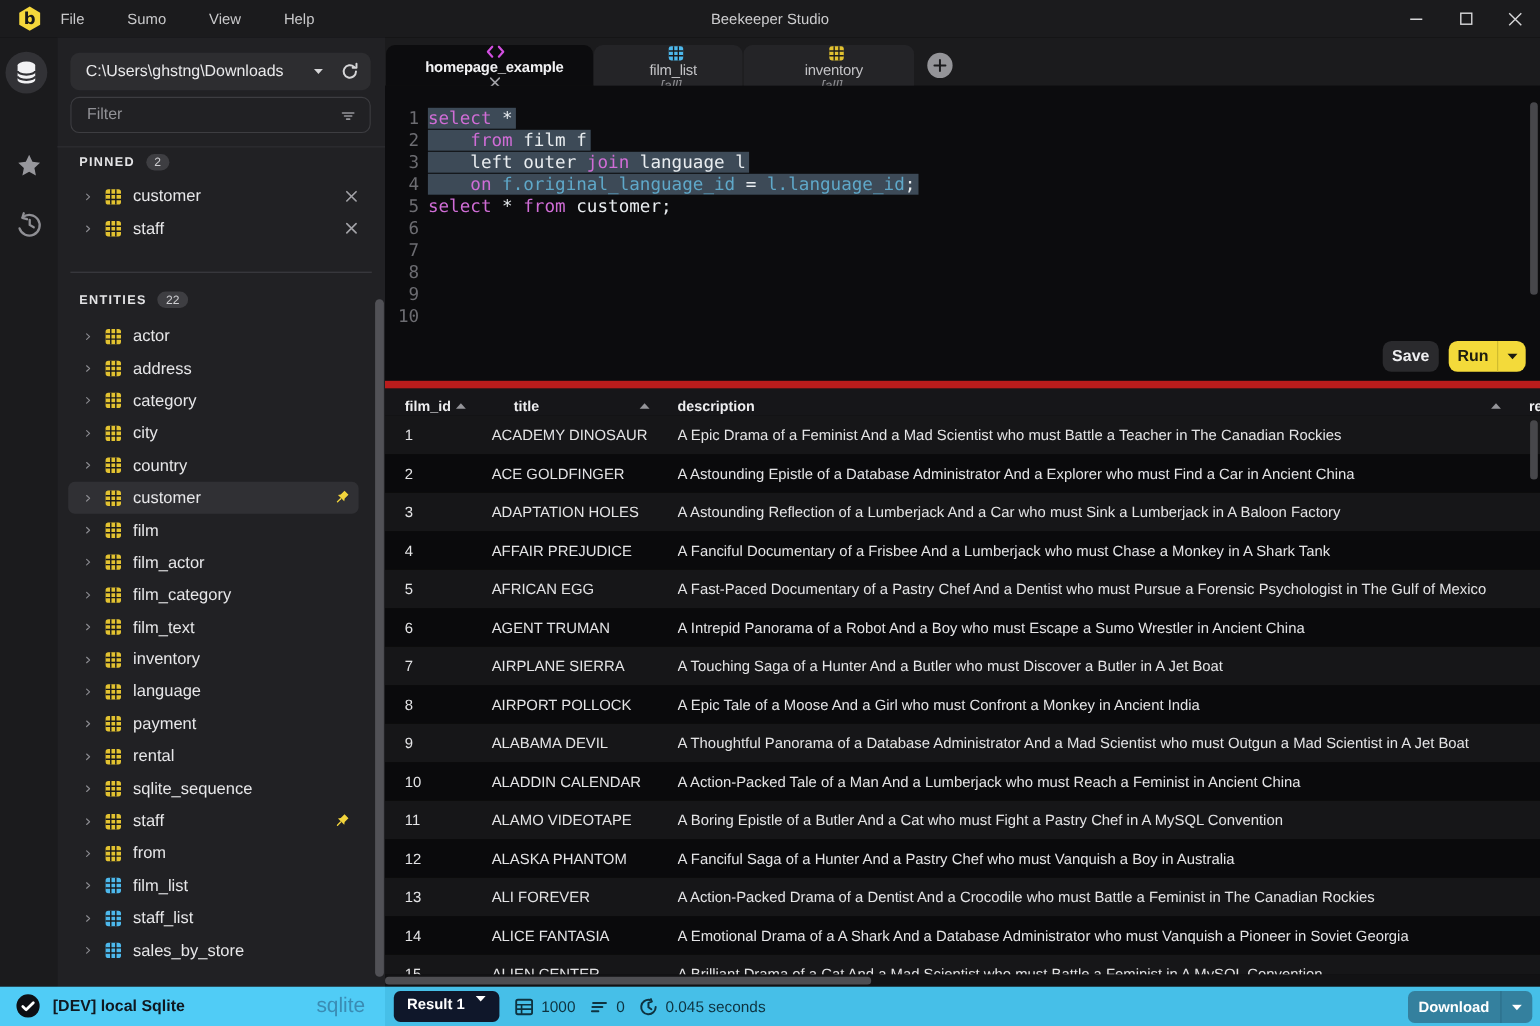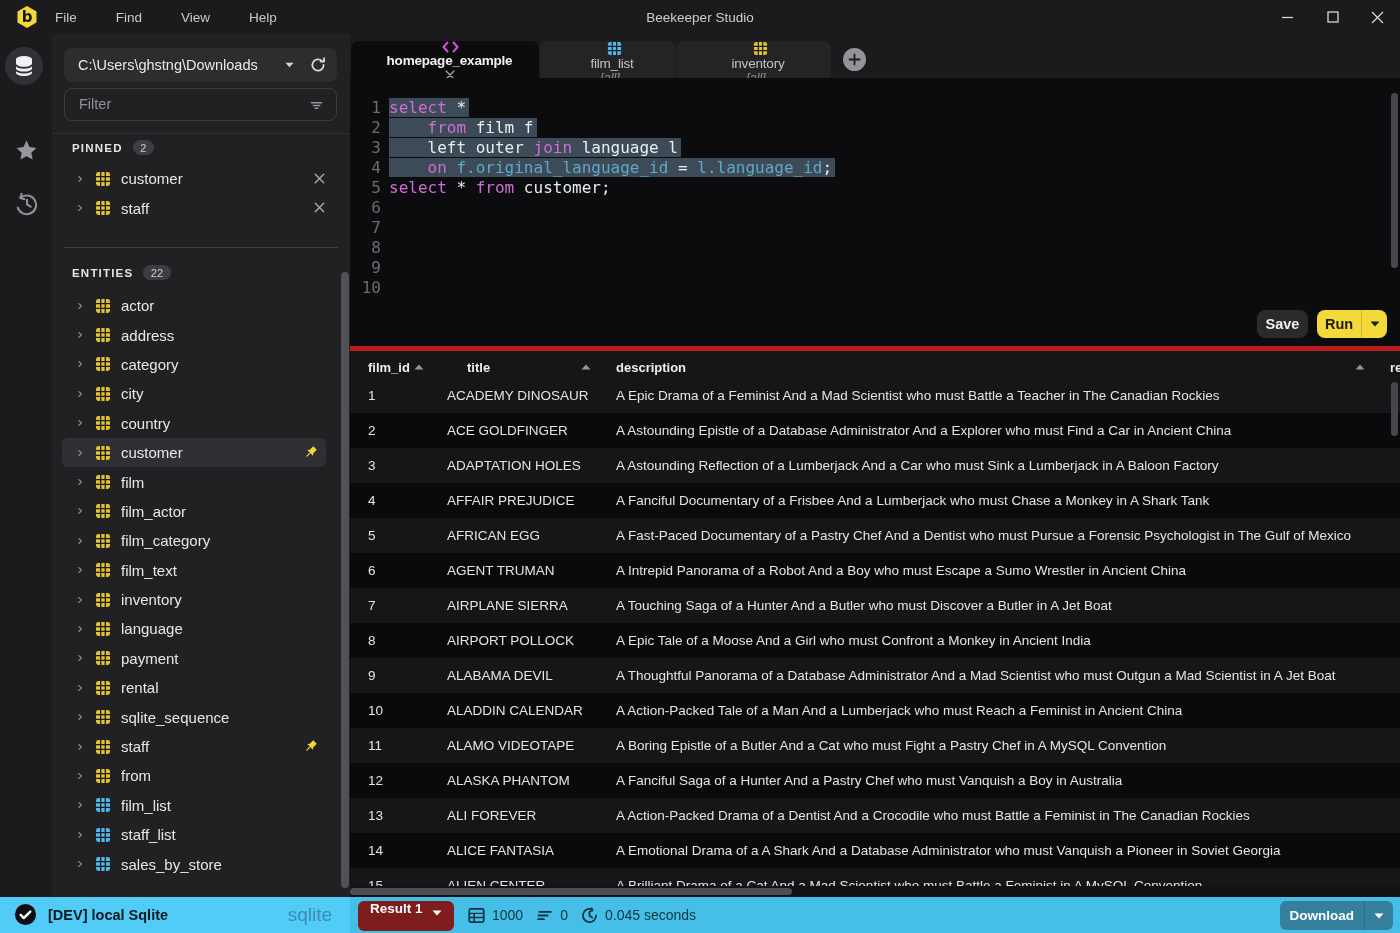--- a/index.html
+++ b/index.html
@@ -89,21 +89,21 @@
   .btn-save { width:51px; height:28px; background:#2a2a2d; border-radius:8px; color:#f0f0f2; font-size:14.5px;
     font-weight:bold; display:flex; align-items:center; justify-content:center; }
   .btn-run { width:70px; height:28px; background:#f3da3a; border-radius:8px; display:flex; align-items:center; color:#1c1c10; }
   .btn-run .run-label { width:44px; text-align:center; font-size:14.5px; font-weight:bold; }
   .btn-run .run-sep { width:1px; height:28px; background:#cdb82f; }
   .btn-run .run-caret { flex:1; display:flex; justify-content:center; }
   .ed-scroll { position:absolute; right:2px; top:15px; width:7px; height:175px; background:#47474b; border-radius:3.5px; }
 
   
   .results { position:absolute; left:0; top:312px; width:1050px; height:540px; overflow:hidden; }
-  .rt-head { position:absolute; left:0; top:0; width:1050px; height:32px; background:#161619; border-top:5px solid #b91c1c; }
+  .rt-head { position:absolute; left:0; top:0; width:1050px; height:32px; background:#161619; border-top:7px solid #b91c1c; }
   .rt-head .hc { position:absolute; top:0; height:32px; display:flex; align-items:center; color:#ededef;
     font-size:13px; font-weight:bold; }
   .rt-body { position:absolute; left:0; top:32px; width:1050px; }
   .rt-row { position:relative; height:35px; }
   .rt-row:nth-child(odd) { background:#161618; }
   .rt-row:nth-child(even) { background:#0a0a0c; }
   .rt-row .c { position:absolute; top:0; height:35px; display:flex; align-items:center; color:#e4e4e6; font-size:13.5px; white-space:nowrap; }
   .c-id { left:18px; width:70px; }
   .c-title { left:97px; width:160px; }
   .c-desc { left:266px; width:780px; overflow:hidden; }
@@ -116,22 +116,22 @@
   .rt-scroll { position:absolute; right:2px; top:348px; width:7px; height:54px; background:#47474b; border-radius:3.5px; }
 
   
   .statusbar { position:absolute; left:0; top:897px; width:1400px; height:36px; }
   .sb-left { position:absolute; left:0; top:0; width:350px; height:36px; background:#50ccf6; }
   .sb-check { position:absolute; left:14px; top:6px; width:23px; height:23px; }
   .sb-conn { position:absolute; left:48px; top:0; height:36px; display:flex; align-items:center; color:#101820;
     font-weight:bold; font-size:14.5px; }
   .sb-dialect { position:absolute; right:18px; top:0; height:36px; display:flex; align-items:center; color:#3a8cb4; font-size:19px; }
   .sb-right { position:absolute; left:350px; top:0; width:1050px; height:36px; background:#46bfe8; }
-  .sb-result { position:absolute; left:8px; top:4px; height:28px; background:#7f1d1d; border-radius:6px;
-    display:flex; align-items:flex-end; padding:15px 12px; gap:9px; color:#fff; font-size:13.5px; font-weight:bold; }
+  .sb-result { position:absolute; left:8px; top:4px; height:28px; background:#0f172a; border-radius:6px;
+    display:flex; align-items:flex-start; padding:4px 12px; gap:9px; color:#fff; font-size:13.5px; font-weight:bold; }
   .sb-stats { position:absolute; left:118px; top:0; height:36px; display:flex; align-items:center; gap:13px;
     color:#0e3340; font-size:14px; }
   .sb-stat { display:flex; align-items:center; gap:7px; }
 
   .sb-download { position:absolute; right:7px; top:4px; height:29px; background:#34809e; border-radius:6px;
     display:flex; align-items:center; color:#fff; }
   .sb-download .dl-label { padding:0 10px; font-size:13.5px; font-weight:bold; }
   .sb-download .dl-sep { width:1px; height:29px; background:#2b6d88; }
   .sb-download .dl-caret { width:28px; display:flex; justify-content:center; }
 </style>
@@ -207,21 +207,21 @@
 </svg>
 
 <div class="app">
 
   <div class="titlebar">
     <svg class="logo">
         <use href="#i-logo"></use>
       </svg>
     <div class="menu">
       <span>File</span>
-      <span>Find</span>
+      <span>Sumo</span>
       <span>View</span>
       <span>Help</span>
     </div>
     <div class="app-title">Beekeeper Studio</div>
     <div class="win-controls">
       <div class="win-btn">
         <svg width="13" height="13" viewBox="0 0 13 13">
             <path d="M1 6.5h11" stroke="#d6d6d8" stroke-width="1.3"></path>
           </svg>
       </div>

